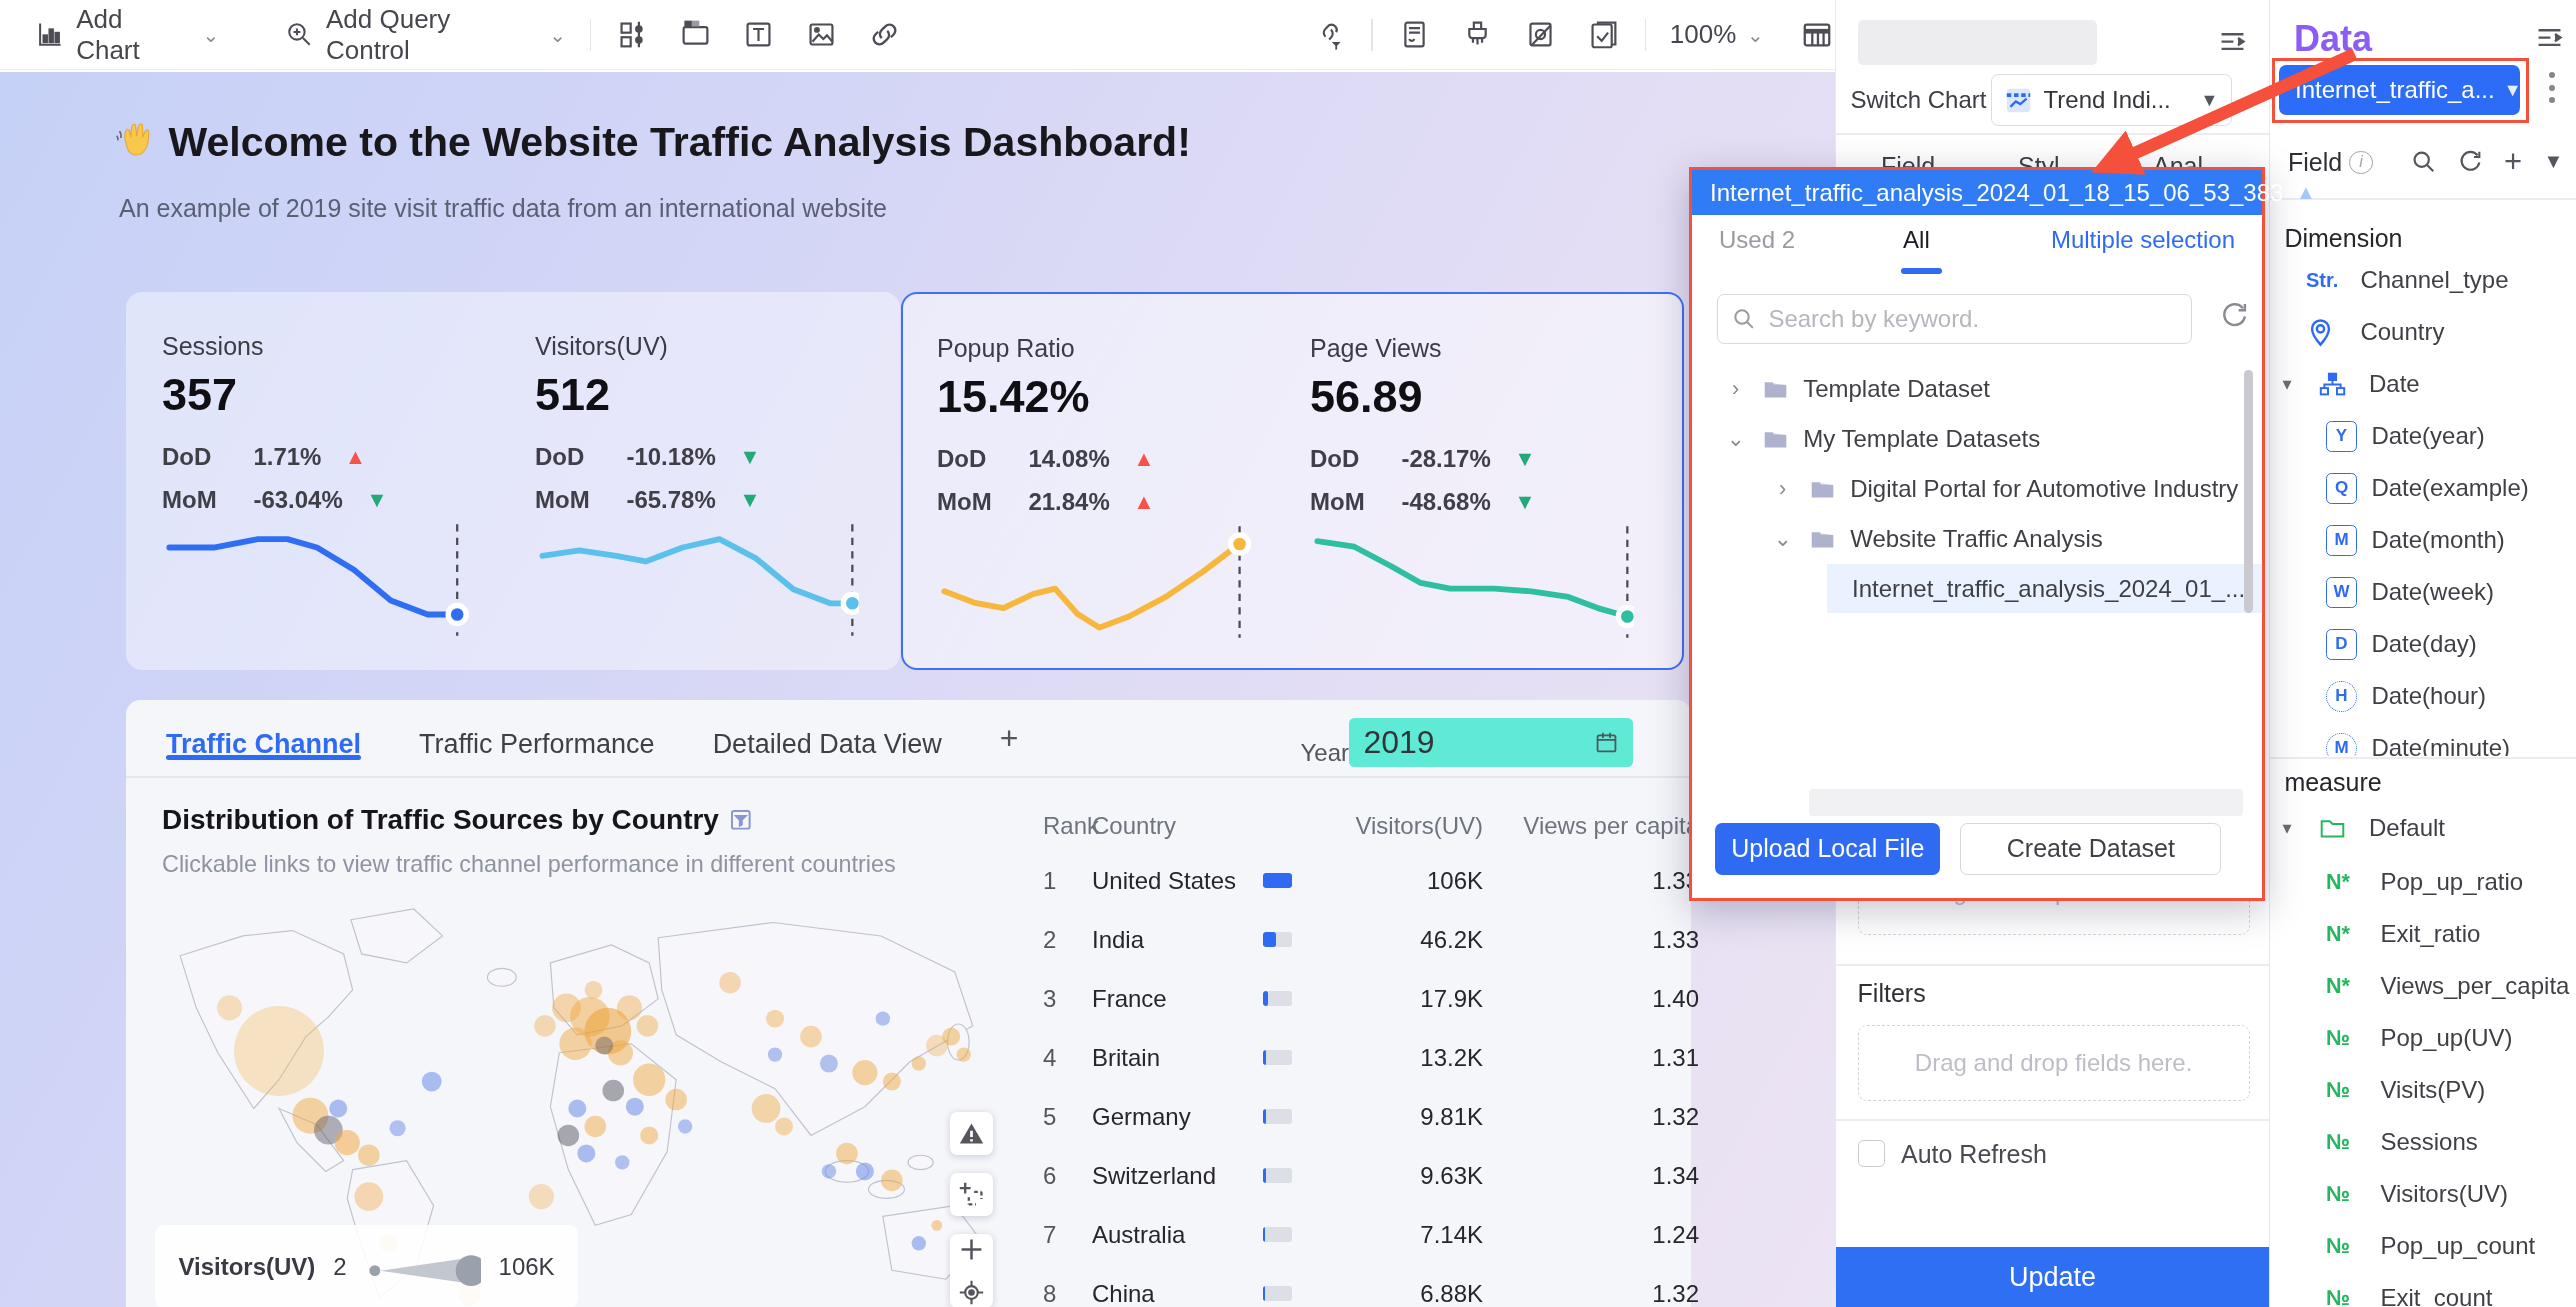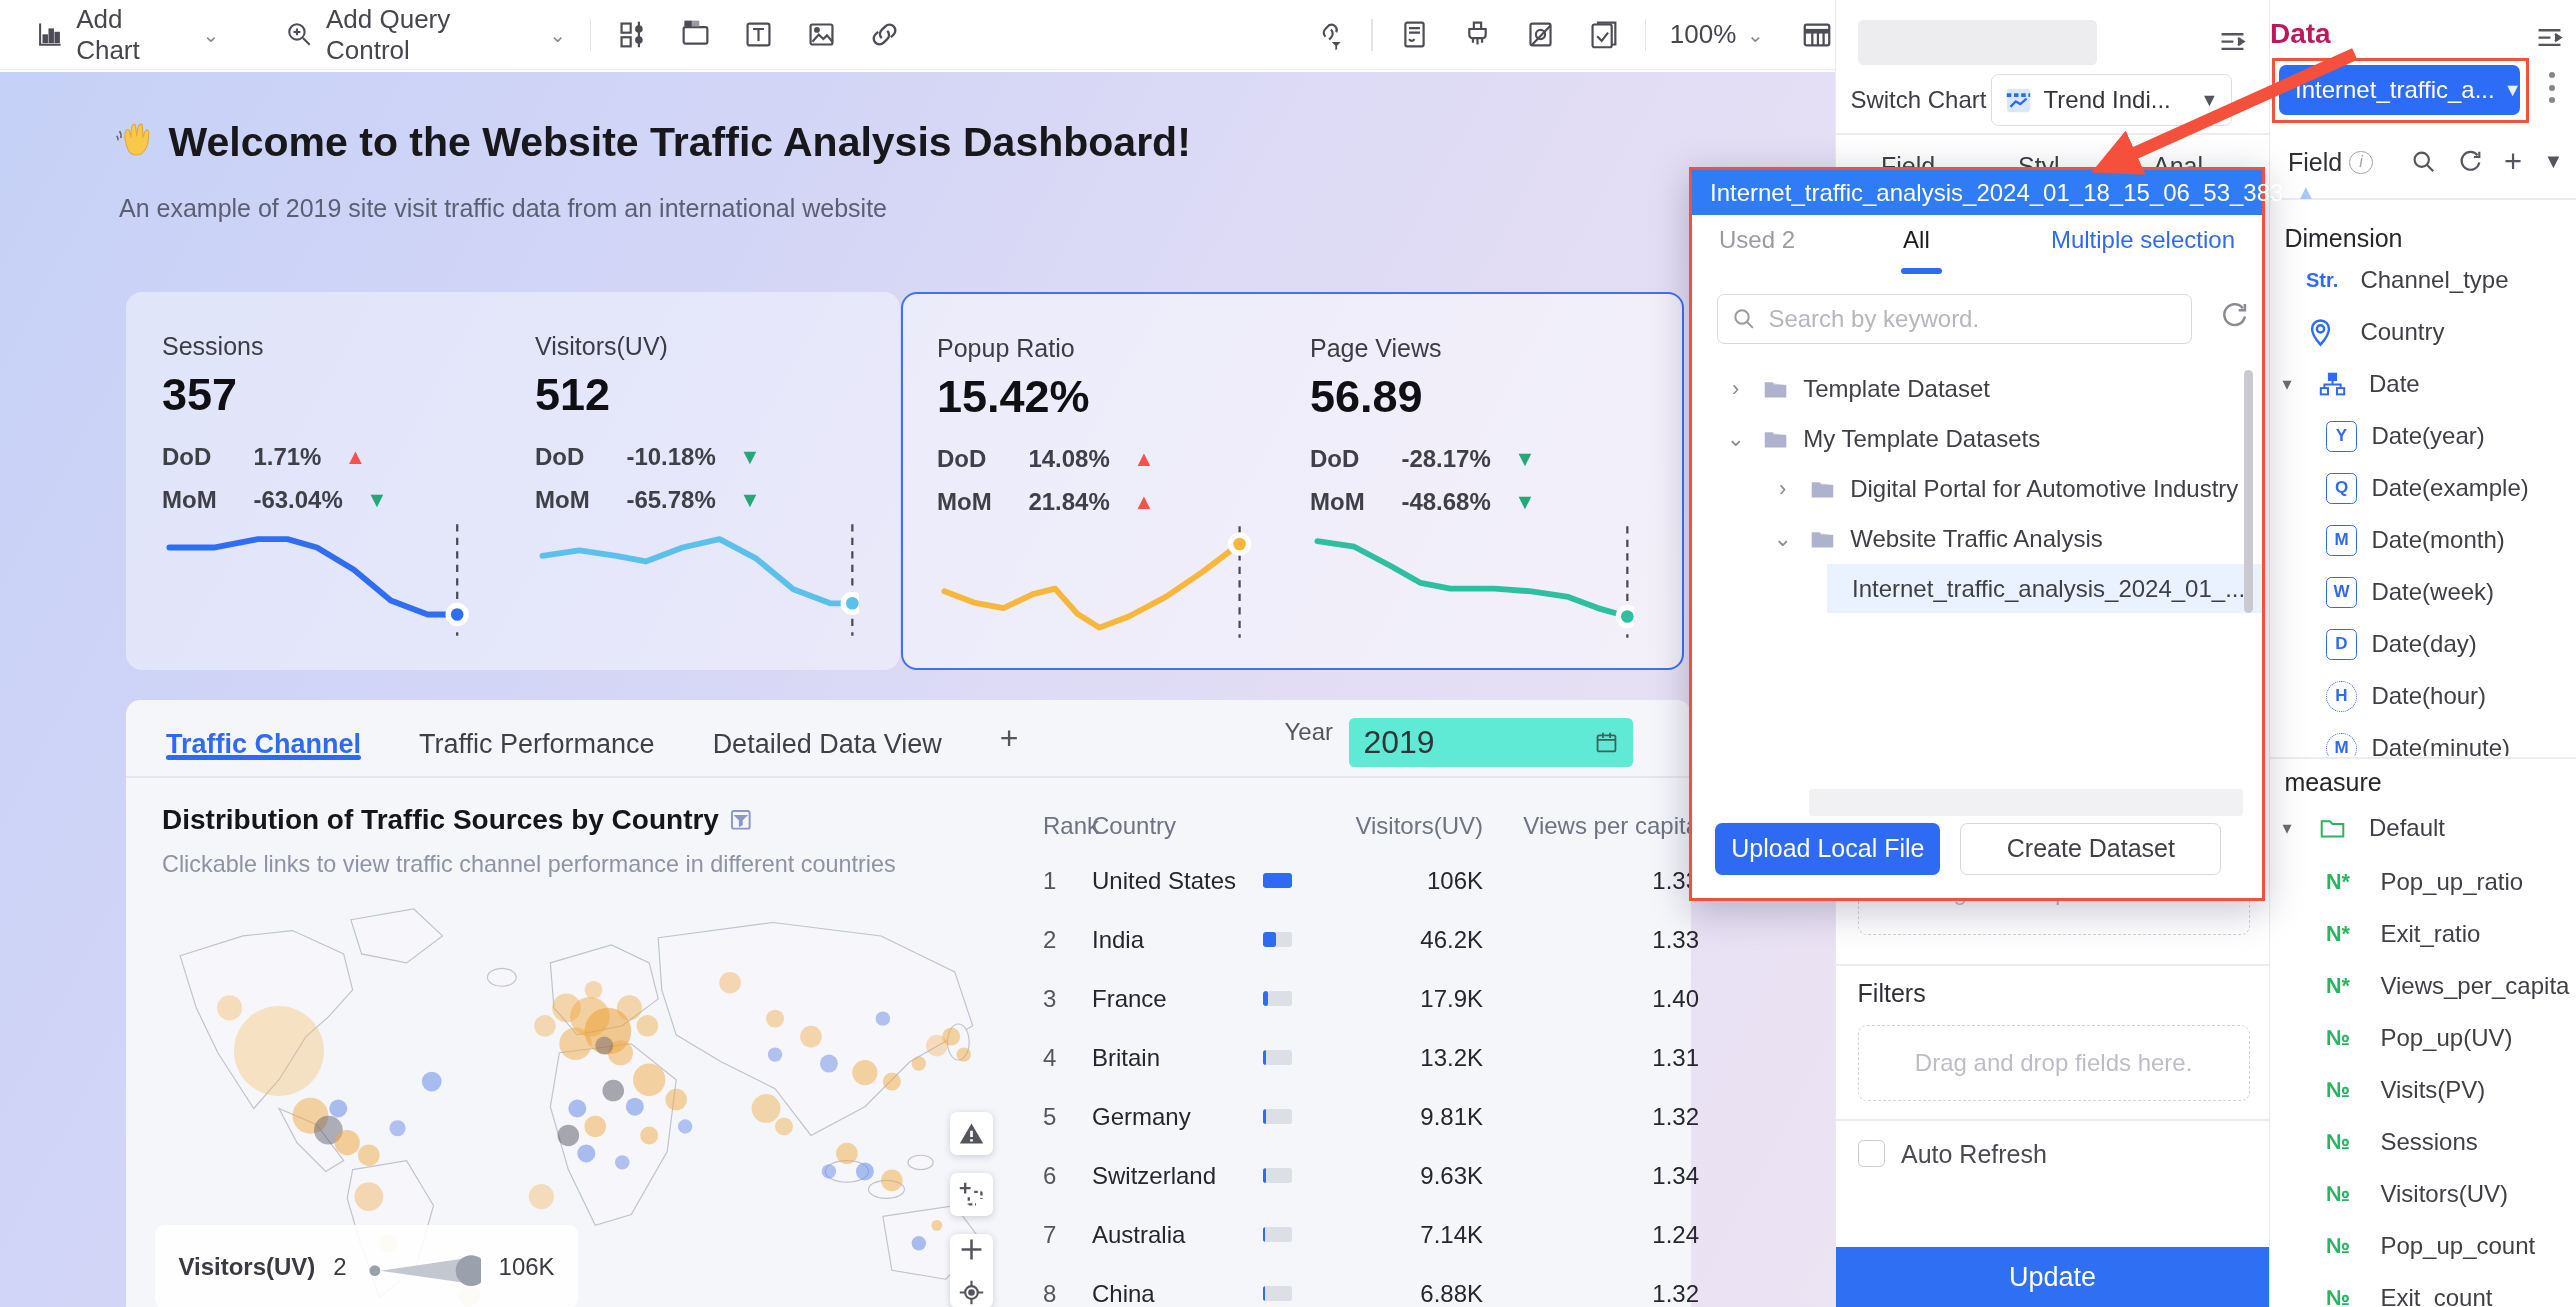--- a/index.html
+++ b/index.html
@@ -30,21 +30,21 @@
   .kpi-arrow{font-size:21.6px}
   .spark{position:absolute;left:0;top:225px}
   
   .tabcard{position:absolute;left:126px;top:628px;width:1565px;height:608px;background:#f5f6fa;
     border-radius:14.4px 14.4px 0 0}
   .tabs{position:absolute;left:40px;top:20px;display:flex;gap:58px;align-items:center;font-size:27px;color:#3f3f46}
   .tab{cursor:pointer;position:relative}
   .tab.active{color:#2e6bf2;font-weight:700}
   .tab.active::after{content:"";position:absolute;left:0;bottom:0;width:100%;height:5.4px;border-radius:2.7px;background:#2e6bf2}
   .tab-add{font-size:32px;color:#55555e;cursor:pointer;padding-bottom:12.6px}
-  .year-wrap{position:absolute;right:58px;top:18px;display:flex;align-items:flex-start;gap:16px}
+  .year-wrap{position:absolute;right:58px;top:18px;display:flex;align-items:flex-end;}
   .year-label{font-size:24px;color:#55555e}
   .year-box{width:284px;height:49px;background:#5eead4;border-radius:5.4px;display:flex;align-items:center;
     padding:0 14.4px;font-size:32px;color:#33333a;cursor:pointer}
   .year-box .val{flex:1}
   .tab-divider{position:absolute;left:0;top:76px;width:100%;height:1.8px;background:#e6e6ec}
   .sec-title{position:absolute;left:36px;top:104px;font-size:28px;font-weight:700;color:#16161a;
     display:flex;align-items:center;gap:10.8px}
   .sec-sub{position:absolute;left:36px;top:151px;font-size:23.4px;color:#8e93a3}
   
   .ttable{position:absolute;left:917px;top:101px;width:657px;font-size:24px}
@@ -74,21 +74,21 @@
   .frag{position:absolute;top:12.6px;font-size:25px;color:#3f3f46}
   .dashed-box{position:absolute;border:1.8px dashed #d2d2da;border-radius:9px;display:flex;align-items:center;
     justify-content:center;font-size:24px;color:#bdbdc6}
   .filters-label{position:absolute;left:21.6px;top:979px;font-size:25px;color:#2f2f36}
   .checkbox{position:absolute;left:21.6px;top:1140px;width:27px;height:27px;border:1.8px solid #c9c9cf;border-radius:5.4px;background:#fff;cursor:pointer}
   .autorefresh{position:absolute;left:65px;top:1140px;font-size:25px;color:#4a4a52}
   .update-btn{position:absolute;left:0;top:1247px;width:100%;height:61px;background:#2e6ff3;color:#fff;
     font-size:27px;display:flex;align-items:center;justify-content:center;cursor:pointer}
   
   .rp{position:absolute;left:2269px;top:0;width:307px;height:1308px;background:#fff;border-left:1.8px solid #e8e8ee;z-index:10}
-  .rp-title{position:absolute;left:0;top:18px;font-size:28px;font-weight:700;color:#be185d}
+  .rp-title{position:absolute;left:24px;top:18px;font-size:36px;font-weight:700;color:#8b5cf6}
   .pill-redbox{position:absolute;left:1.8px;top:58px;width:257px;height:65px;border:3.6px solid #f4503c;z-index:2}
   .pill{position:absolute;left:9px;top:65px;width:241px;height:50px;background:#2c6cf6;border-radius:7.2px;color:#fff;
     display:flex;align-items:center;gap:9px;padding:0 16px;font-size:24px;cursor:pointer;z-index:3}
   .pill .cv{margin-left:auto;font-size:18px;color:#e8f0ff}
   .dots3{position:absolute;left:279px;top:72px;display:flex;flex-direction:column;gap:6.3px;cursor:pointer}
   .dots3 i{width:6.3px;height:6.3px;border-radius:50%;background:#85858d}
   .field-row{position:absolute;left:18px;top:148px;display:flex;align-items:center;gap:7.2px;font-size:25px;color:#2f2f36}
   .info-i{width:23.4px;height:23.4px;border:1.8px solid #a2a2aa;border-radius:50%;color:#a2a2aa;font-size:16px;
     display:flex;align-items:center;justify-content:center;font-style:italic}
   .field-icons{position:absolute;right:12.6px;top:149px;display:flex;align-items:center;gap:21.6px;color:#55555e}

